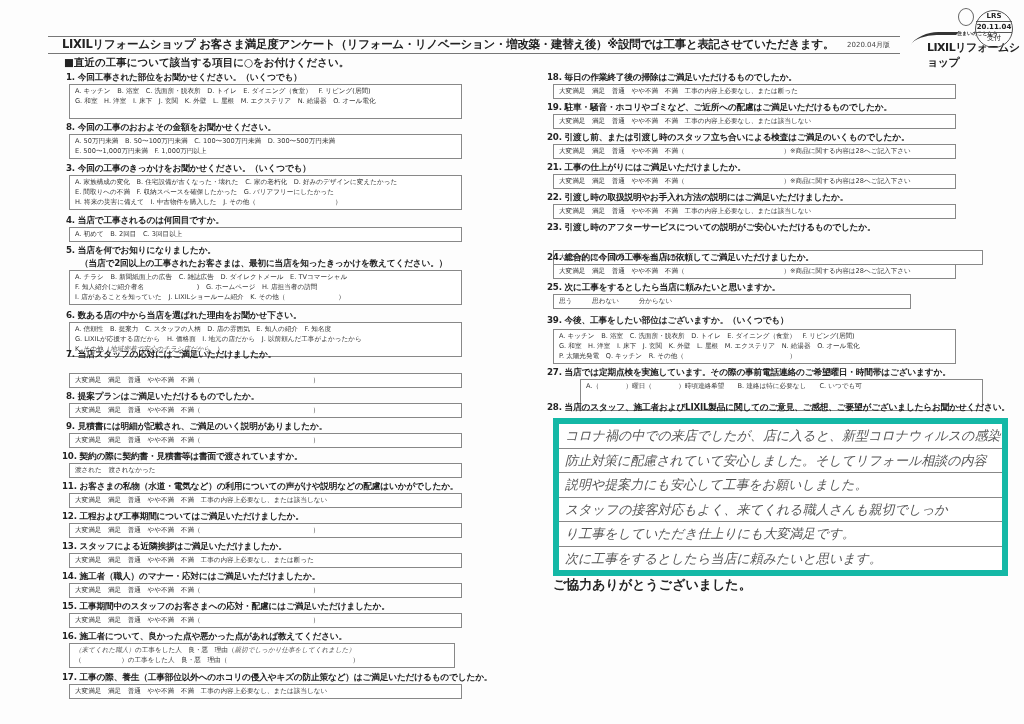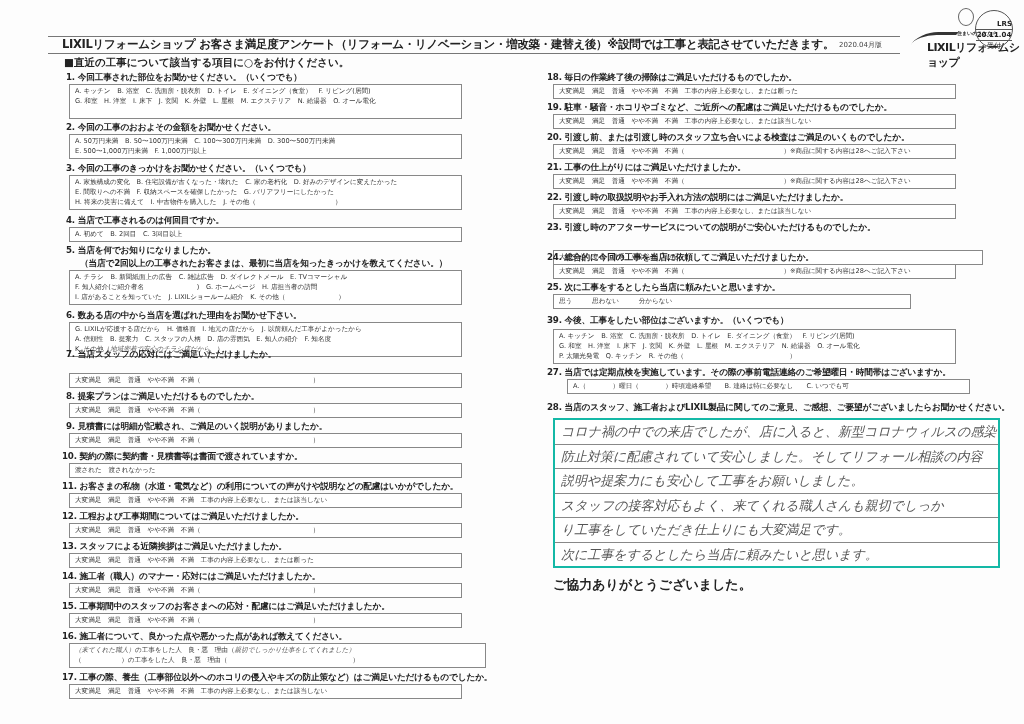--- a/index.html
+++ b/index.html
@@ -1,33 +1,33 @@
 <!DOCTYPE html>
 <html><head>
 <meta charset="utf-8">
 <style>
   html,body{margin:0;padding:0;background:#fdfdfd;}
   body{width:1024px;height:724px;position:relative;overflow:hidden;font-family:"DejaVu Sans",sans-serif;color:#222;}
   .hdr{position:absolute;left:48px;top:36px;width:852px;height:16px;border-top:1px solid #777;border-bottom:1px solid #777;}
   .hdr .t{position:absolute;left:14px;top:0px;font-size:11.5px;font-weight:bold;white-space:nowrap;letter-spacing:-0.3px;}
-  .hdr .ed{position:absolute;right:18px;top:3px;font-size:7px;color:#444;}
+  .hdr .ed{position:absolute;right:10px;top:3px;font-size:7px;color:#444;}
   .logo{position:absolute;left:905px;top:28px;width:120px;height:30px;}
   .logo .tag{position:absolute;left:52px;top:2px;font-size:5px;font-weight:bold;}
   .logo .name{position:absolute;left:22px;top:12px;font-size:11px;font-weight:bold;letter-spacing:-0.5px;}
   .logo .swoosh{position:absolute;left:6px;top:4px;width:40px;height:22px;border-top:3px solid #333;border-radius:50% 0 0 0;transform:skewX(-30deg);}
   .stamp{position:absolute;left:975px;top:10px;width:36px;height:36px;border:1.5px solid #555;border-radius:50%;font-size:7px;text-align:center;line-height:10px;}
-  .stamp .a{display:block;margin-top:8px;font-weight:bold;text-align:right;}
+  .stamp .a{display:block;margin-top:0;font-weight:bold;}
   .stamp .b{display:block;border-top:1px solid #555;border-bottom:1px solid #555;font-weight:bold;}
   .circ{position:absolute;left:958px;top:8px;width:14px;height:16px;border:1.2px solid #666;border-radius:50%;}
   .sect{position:absolute;left:64px;top:56px;font-size:10.5px;font-weight:bold;white-space:nowrap;}
   .q{position:absolute;font-size:8.7px;font-weight:bold;white-space:nowrap;letter-spacing:-0.2px;}
   .box{position:absolute;border:1px solid #888;background:#fff;font-size:6.6px;color:#333;padding:1px 5px;box-sizing:border-box;white-space:nowrap;overflow:hidden;}
   .box .ln{display:block;line-height:10px;height:10px;}
   .hand{font-family:"DejaVu Sans",sans-serif;color:#555;font-style:italic;}
-  .comment{position:absolute;left:553px;top:418px;width:443px;border:2px solid #14b8a6;background:#fff;}
+  .comment{position:absolute;left:553px;top:418px;width:443px;border:6px solid #14b8a6;background:#fff;}
   .comment .row{height:23.5px;border-bottom:1px solid #888;font-size:13px;line-height:23px;color:#555;padding-left:6px;white-space:nowrap;overflow:hidden;font-style:italic;}
   .comment .row:last-child{border-bottom:none;}
   .thanks{position:absolute;left:553px;top:576px;font-size:13px;font-weight:bold;}
 </style>
 </head>
 <body>
 
 <div class="hdr">
   <span class="t">LIXILリフォームショップ お客さま満足度アンケート（リフォーム・リノベーション・増改築・建替え後）※設問では工事と表記させていただきます。</span>
   <span class="ed">2020.04月版</span>
@@ -45,21 +45,21 @@
 </div>
 
 <div class="sect">■直近の工事について該当する項目に○をお付けください。</div>
 
 <div class="q" style="left:66px;top:72px">1. 今回工事された部位をお聞かせください。（いくつでも）</div>
 <div class="box" style="left:69px;top:84px;width:393px;height:35px">
   <span class="ln">A. キッチン　B. 浴室　C. 洗面所・脱衣所　D. トイレ　E. ダイニング（食堂）　F. リビング(居間)</span>
   <span class="ln">G. 和室　H. 洋室　I. 床下　J. 玄関　K. 外壁　L. 屋根　M. エクステリア　N. 給湯器　O. オール電化</span>
 </div>
 
-<div class="q" style="left:66px;top:122px">2. 今回の工事のおおよその金額をお聞かせください。</div>
+<div class="q" style="left:66px;top:122px">8. 今回の工事のおおよその金額をお聞かせください。</div>
 <div class="box" style="left:69px;top:134px;width:393px;height:25px">
   <span class="ln">A. 50万円未満　B. 50〜100万円未満　C. 100〜300万円未満　D. 300〜500万円未満</span>
   <span class="ln">E. 500〜1,000万円未満　F. 1,000万円以上</span>
 </div>
 
 <div class="q" style="left:66px;top:163px">3. 今回の工事のきっかけをお聞かせください。（いくつでも）</div>
 <div class="box" style="left:69px;top:175px;width:393px;height:35px">
   <span class="ln">A. 家族構成の変化　B. 住宅設備が古くなった・壊れた　C. 家の老朽化　D. 好みのデザインに変えたかった</span>
   <span class="ln">E. 間取りへの不満　F. 収納スペースを確保したかった　G. バリアフリーにしたかった</span>
   <span class="ln">H. 将来の災害に備えて　I. 中古物件を購入した　J. その他（　　　　　　　　　　　　）</span>
@@ -73,22 +73,22 @@
 <div class="q" style="left:66px;top:245px">5. 当店を何でお知りになりましたか。</div>
 <div class="q" style="left:80px;top:258px">（当店で2回以上の工事されたお客さまは、最初に当店を知ったきっかけを教えてください。）</div>
 <div class="box" style="left:69px;top:270px;width:393px;height:35px">
   <span class="ln">A. チラシ　B. 新聞紙面上の広告　C. 雑誌広告　D. ダイレクトメール　E. TVコマーシャル</span>
   <span class="ln">F. 知人紹介(ご紹介者名　　　　　　　　)　G. ホームページ　H. 店担当者の訪問</span>
   <span class="ln">I. 店があることを知っていた　J. LIXILショールーム紹介　K. その他（　　　　　　　　）</span>
 </div>
 
 <div class="q" style="left:66px;top:310px">6. 数ある店の中から当店を選ばれた理由をお聞かせ下さい。</div>
 <div class="box" style="left:69px;top:322px;width:393px;height:35px">
+  <span class="ln">A. 信頼性　B. 提案力　C. スタッフの人柄　D. 店の雰囲気　E. 知人の紹介　F. 知名度</span>
   <span class="ln">G. LIXILが応援する店だから　H. 価格面　I. 地元の店だから　J. 以前頼んだ工事がよかったから</span>
-  <span class="ln">A. 信頼性　B. 提案力　C. スタッフの人柄　D. 店の雰囲気　E. 知人の紹介　F. 知名度</span>
   <span class="ln"><span>K. その他（</span><span class="hand">地域密着で安心のチラシ店だから</span>　）</span>
 </div>
 
 <div class="q" style="left:66px;top:349px">7. 当店スタッフの応対にはご満足いただけましたか。</div>
 <div class="box" style="left:69px;top:373px;width:393px;height:15px">
     <span class="ln">大変満足　満足　普通　やや不満　不満（　　　　　　　　　　　　　　　　　）</span>
   </div>
 
 <div class="q" style="left:66px;top:391px">8. 提案プランはご満足いただけるものでしたか。</div>
 <div class="box" style="left:69px;top:403px;width:393px;height:15px">
@@ -124,21 +124,21 @@
 <div class="box" style="left:69px;top:583px;width:393px;height:15px">
     <span class="ln">大変満足　満足　普通　やや不満　不満（　　　　　　　　　　　　　　　　　）</span>
   </div>
 
 <div class="q" style="left:62px;top:601px">15. 工事期間中のスタッフのお客さまへの応対・配慮にはご満足いただけましたか。</div>
 <div class="box" style="left:69px;top:613px;width:393px;height:15px">
     <span class="ln">大変満足　満足　普通　やや不満　不満（　　　　　　　　　　　　　　　　　）</span>
   </div>
 
 <div class="q" style="left:62px;top:631px">16. 施工者について、良かった点や悪かった点があれば教えてください。</div>
-<div class="box" style="left:69px;top:643px;width:417px;height:25px">
+<div class="box" style="left:69px;top:643px;width:386px;height:25px">
   <span class="ln"><span class="hand">（来てくれた職人）</span><span>の工事をした人　良・悪　理由（</span><span class="hand">親切でしっかり仕事をしてくれました）</span></span>
   <span class="ln">（　　　　　　）の工事をした人　良・悪　理由（　　　　　　　　　　　　　　　　　　　）</span>
 </div>
 
 <div class="q" style="left:62px;top:672px">17. 工事の際、養生（工事部位以外へのホコリの侵入やキズの防止策など）はご満足いただけるものでしたか。</div>
 <div class="box" style="left:69px;top:684px;width:393px;height:15px">
     <span class="ln">大変満足　満足　普通　やや不満　不満　工事の内容上必要なし、または該当しない</span>
   </div>
 
 <div class="q" style="left:547px;top:72px">18. 毎日の作業終了後の掃除はご満足いただけるものでしたか。</div>
@@ -182,21 +182,21 @@
   </div>
 
 <div class="q" style="left:547px;top:315px">39. 今後、工事をしたい部位はございますか。（いくつでも）</div>
 <div class="box" style="left:553px;top:329px;width:403px;height:35px">
   <span class="ln">A. キッチン　B. 浴室　C. 洗面所・脱衣所　D. トイレ　E. ダイニング（食堂）　F. リビング(居間)</span>
   <span class="ln">G. 和室　H. 洋室　I. 床下　J. 玄関　K. 外壁　L. 屋根　M. エクステリア　N. 給湯器　O. オール電化</span>
   <span class="ln">P. 太陽光発電　Q. キッチン　R. その他（　　　　　　　　　　　　　　　　）</span>
 </div>
 
 <div class="q" style="left:547px;top:367px">27. 当店では定期点検を実施しています。その際の事前電話連絡のご希望曜日・時間帯はございますか。</div>
-<div class="box" style="left:567px;top:379px;width:403px;height:15px">
+<div class="box" style="left:580px;top:379px;width:403px;height:32px">
     <span class="ln">A.（　　　　）曜日（　　　　）時頃連絡希望　　B. 連絡は特に必要なし　　C. いつでも可</span>
   </div>
 
 <div class="q" style="left:547px;top:402px">28. 当店のスタッフ、施工者およびLIXIL製品に関してのご意見、ご感想、ご要望がございましたらお聞かせください。</div>
 <div class="comment">
   <div class="row">コロナ禍の中での来店でしたが、店に入ると、新型コロナウィルスの感染</div>
   <div class="row">防止対策に配慮されていて安心しました。そしてリフォール相談の内容</div>
   <div class="row">説明や提案力にも安心して工事をお願いしました。</div>
   <div class="row">スタッフの接客対応もよく、来てくれる職人さんも親切でしっか</div>
   <div class="row">り工事をしていただき仕上りにも大変満足です。</div>

